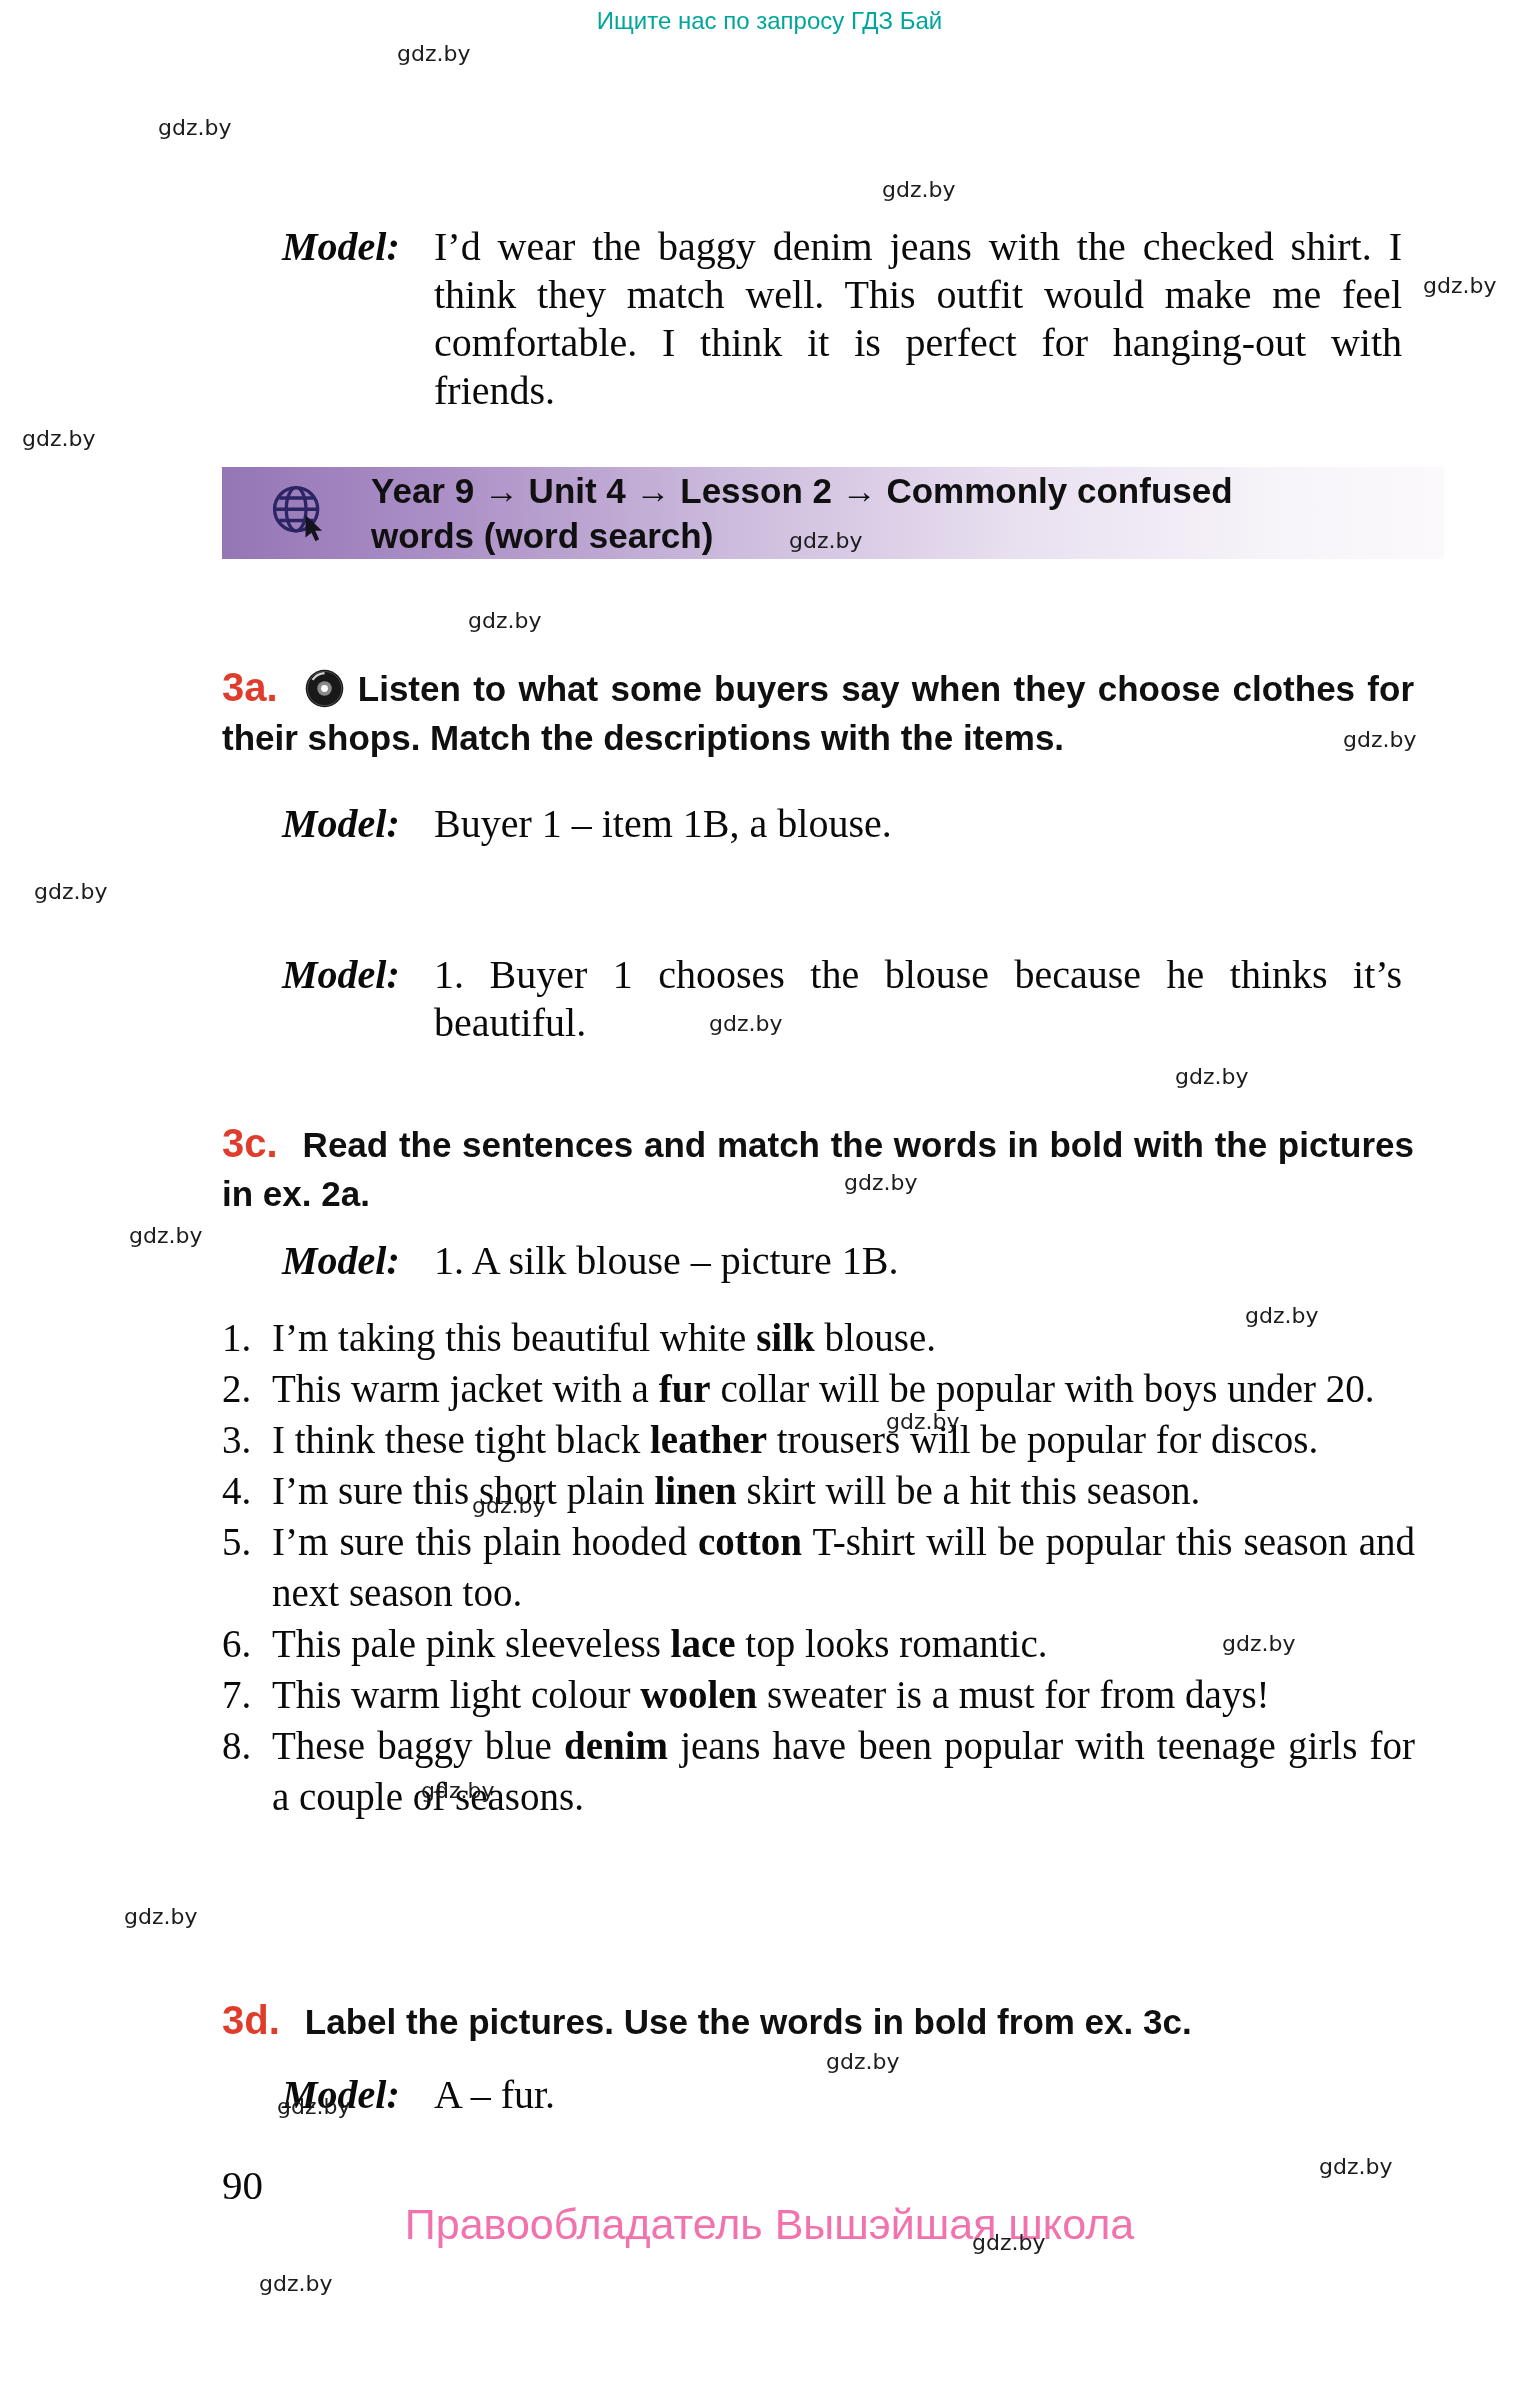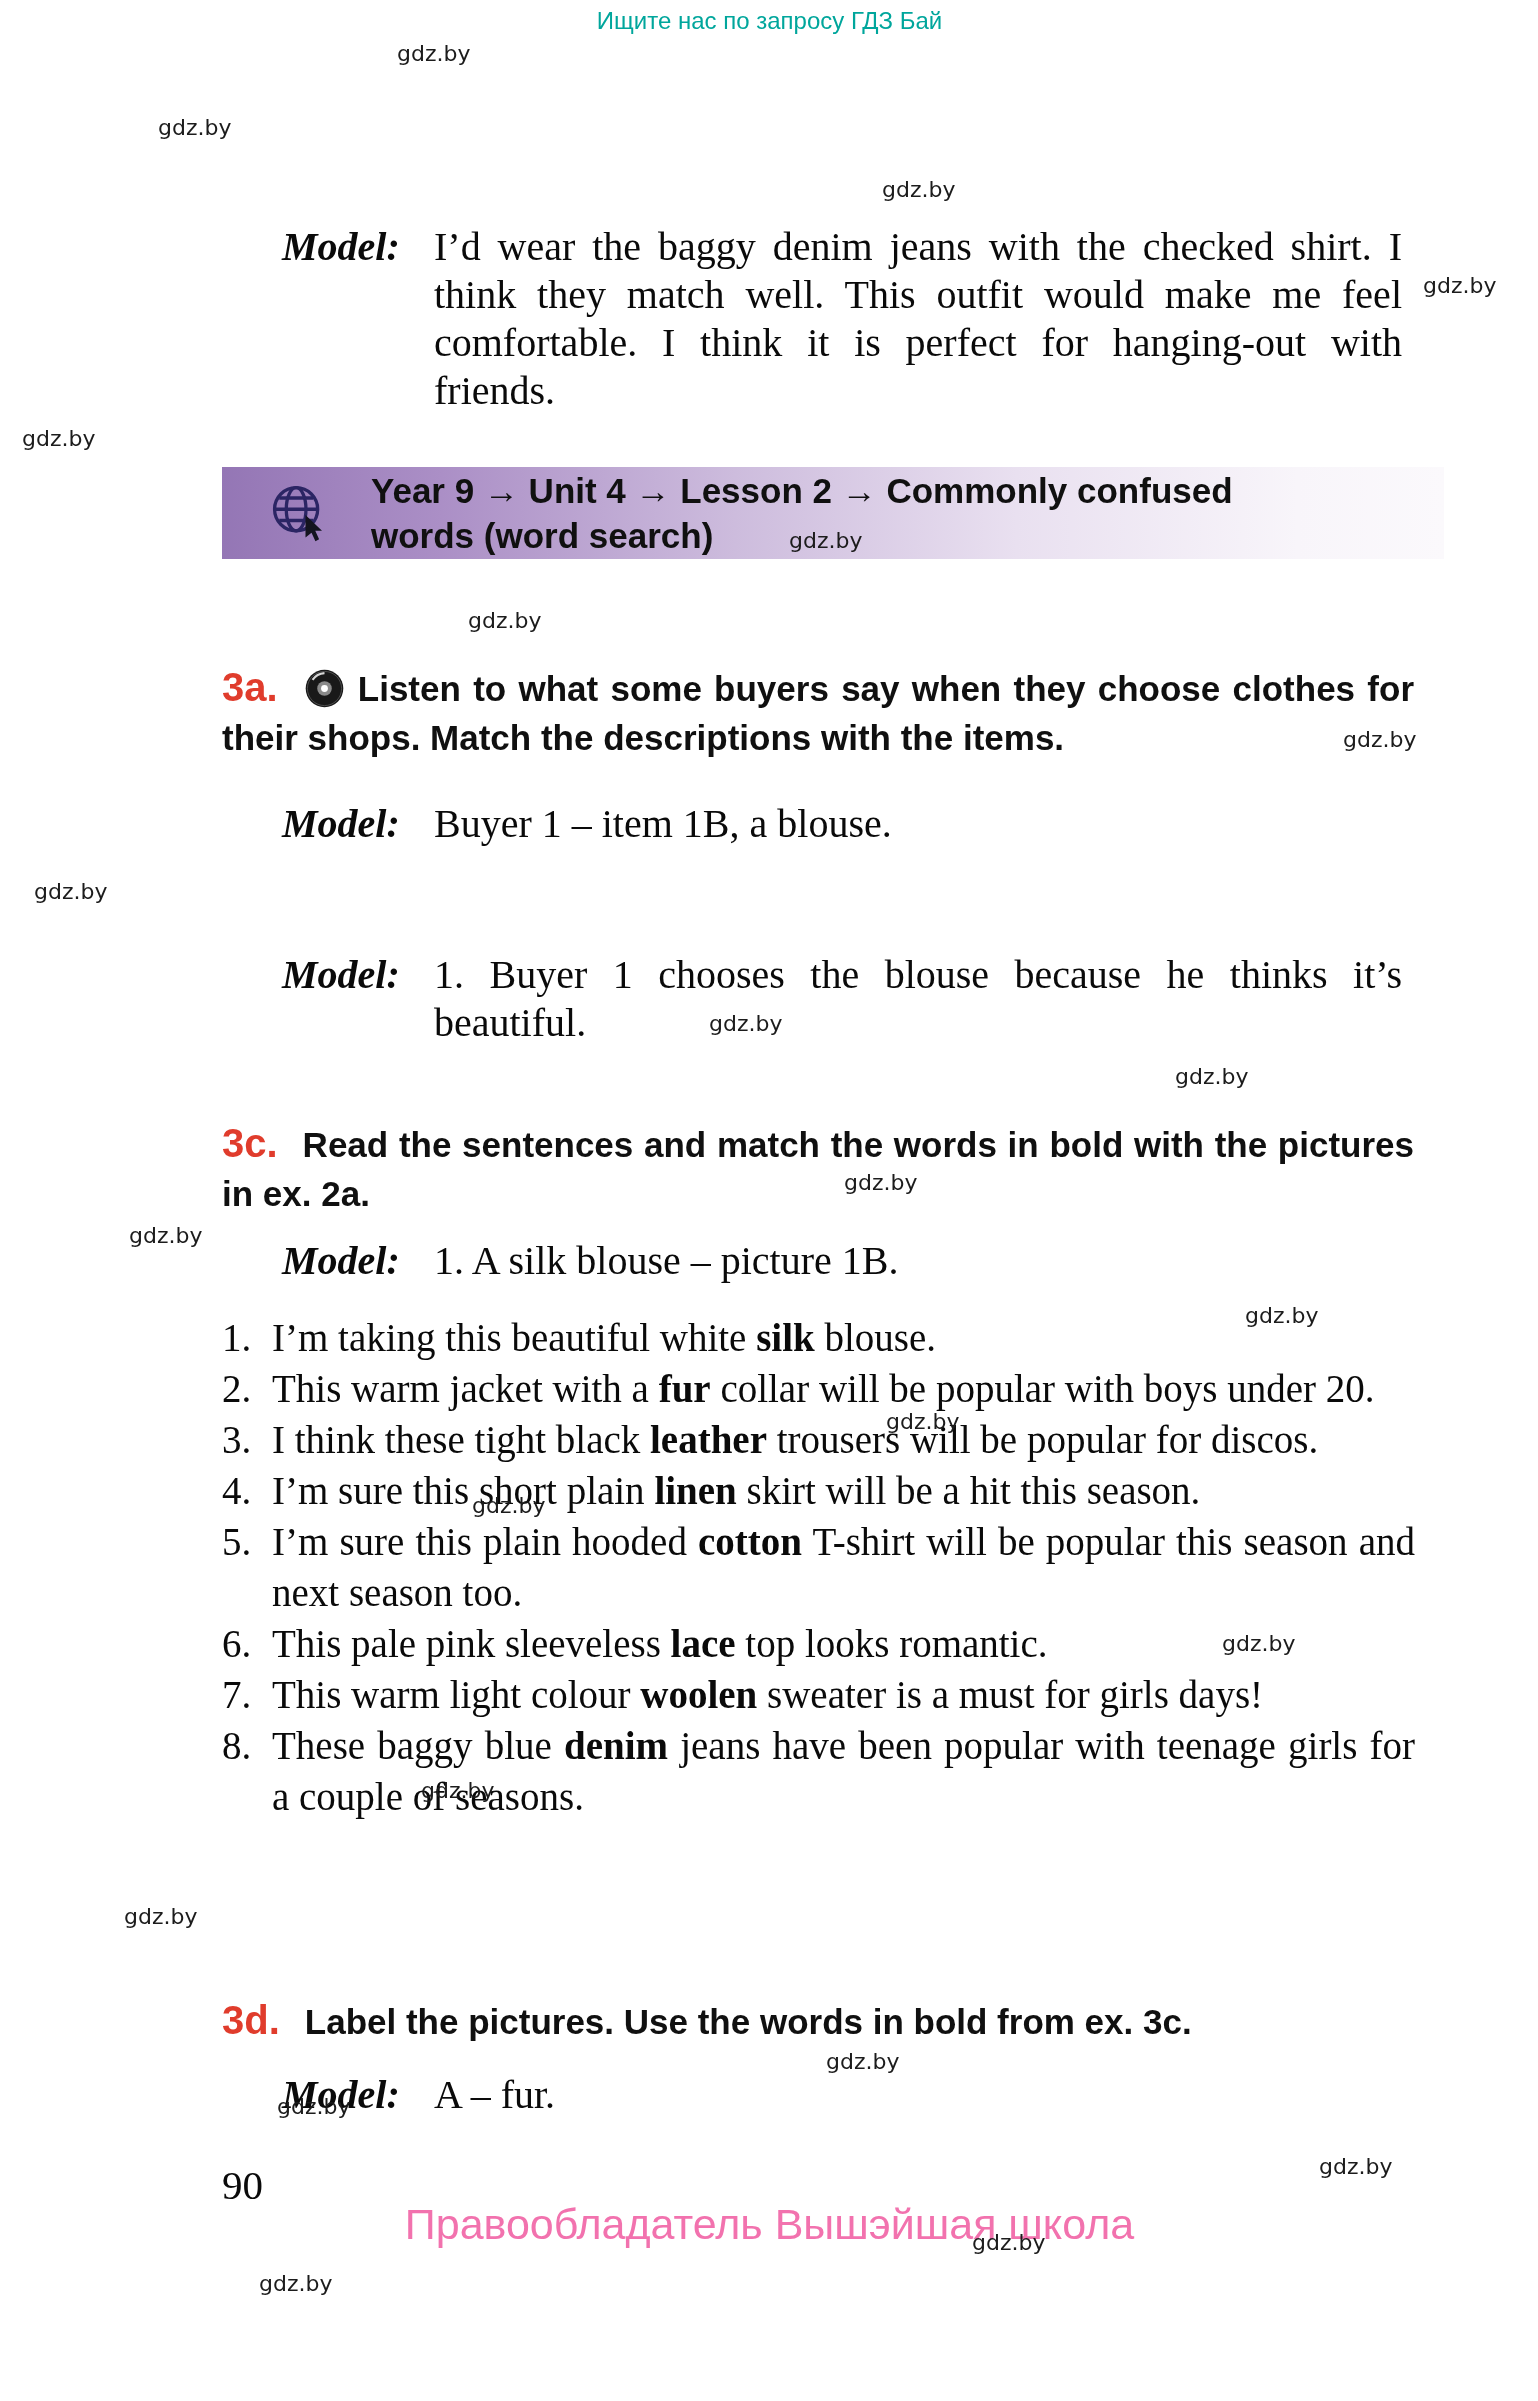--- a/index.html
+++ b/index.html
@@ -169,21 +169,21 @@
     <span class="mlabel">Model:</span><span>1. A silk blouse – picture 1B.</span>
   </div>
 
   <div class="list">
     <div class="item"><span class="inum">1.</span><span>I’m taking this beautiful white </span><b>silk</b><span> blouse.</span></div>
     <div class="item"><span class="inum">2.</span><span>This warm jacket with a </span><b>fur</b><span> collar will be popular with boys under 20.</span></div>
     <div class="item"><span class="inum">3.</span><span>I think these tight black </span><b>leather</b><span> trousers will be popular for discos.</span></div>
     <div class="item"><span class="inum">4.</span><span>I’m sure this short plain </span><b>linen</b><span> skirt will be a hit this season.</span></div>
     <div class="item"><span class="inum">5.</span><span>I’m sure this plain hooded </span><b>cotton</b><span> T-shirt will be popular this season and next season too.</span></div>
     <div class="item"><span class="inum">6.</span><span>This pale pink sleeveless </span><b>lace</b><span> top looks romantic.</span></div>
-    <div class="item"><span class="inum">7.</span><span>This warm light colour </span><b>woolen</b><span> sweater is a must for girls days!</span></div>
+    <div class="item"><span class="inum">7.</span><span>This warm light colour </span><b>woolen</b><span> sweater is a must for from days!</span></div>
     <div class="item"><span class="inum">8.</span><span>These baggy blue </span><b>denim</b><span> jeans have been popular with teenage girls for a couple of seasons.</span></div>
   </div>
 
   <div class="exhead h-3d">
     <span class="exnum">3d.</span><span>Label the pictures. Use the words in bold from ex. 3c.</span>
   </div>
   <div class="model m-3d">
     <span class="mlabel">Model:</span><span>A – fur.</span>
   </div>
 

